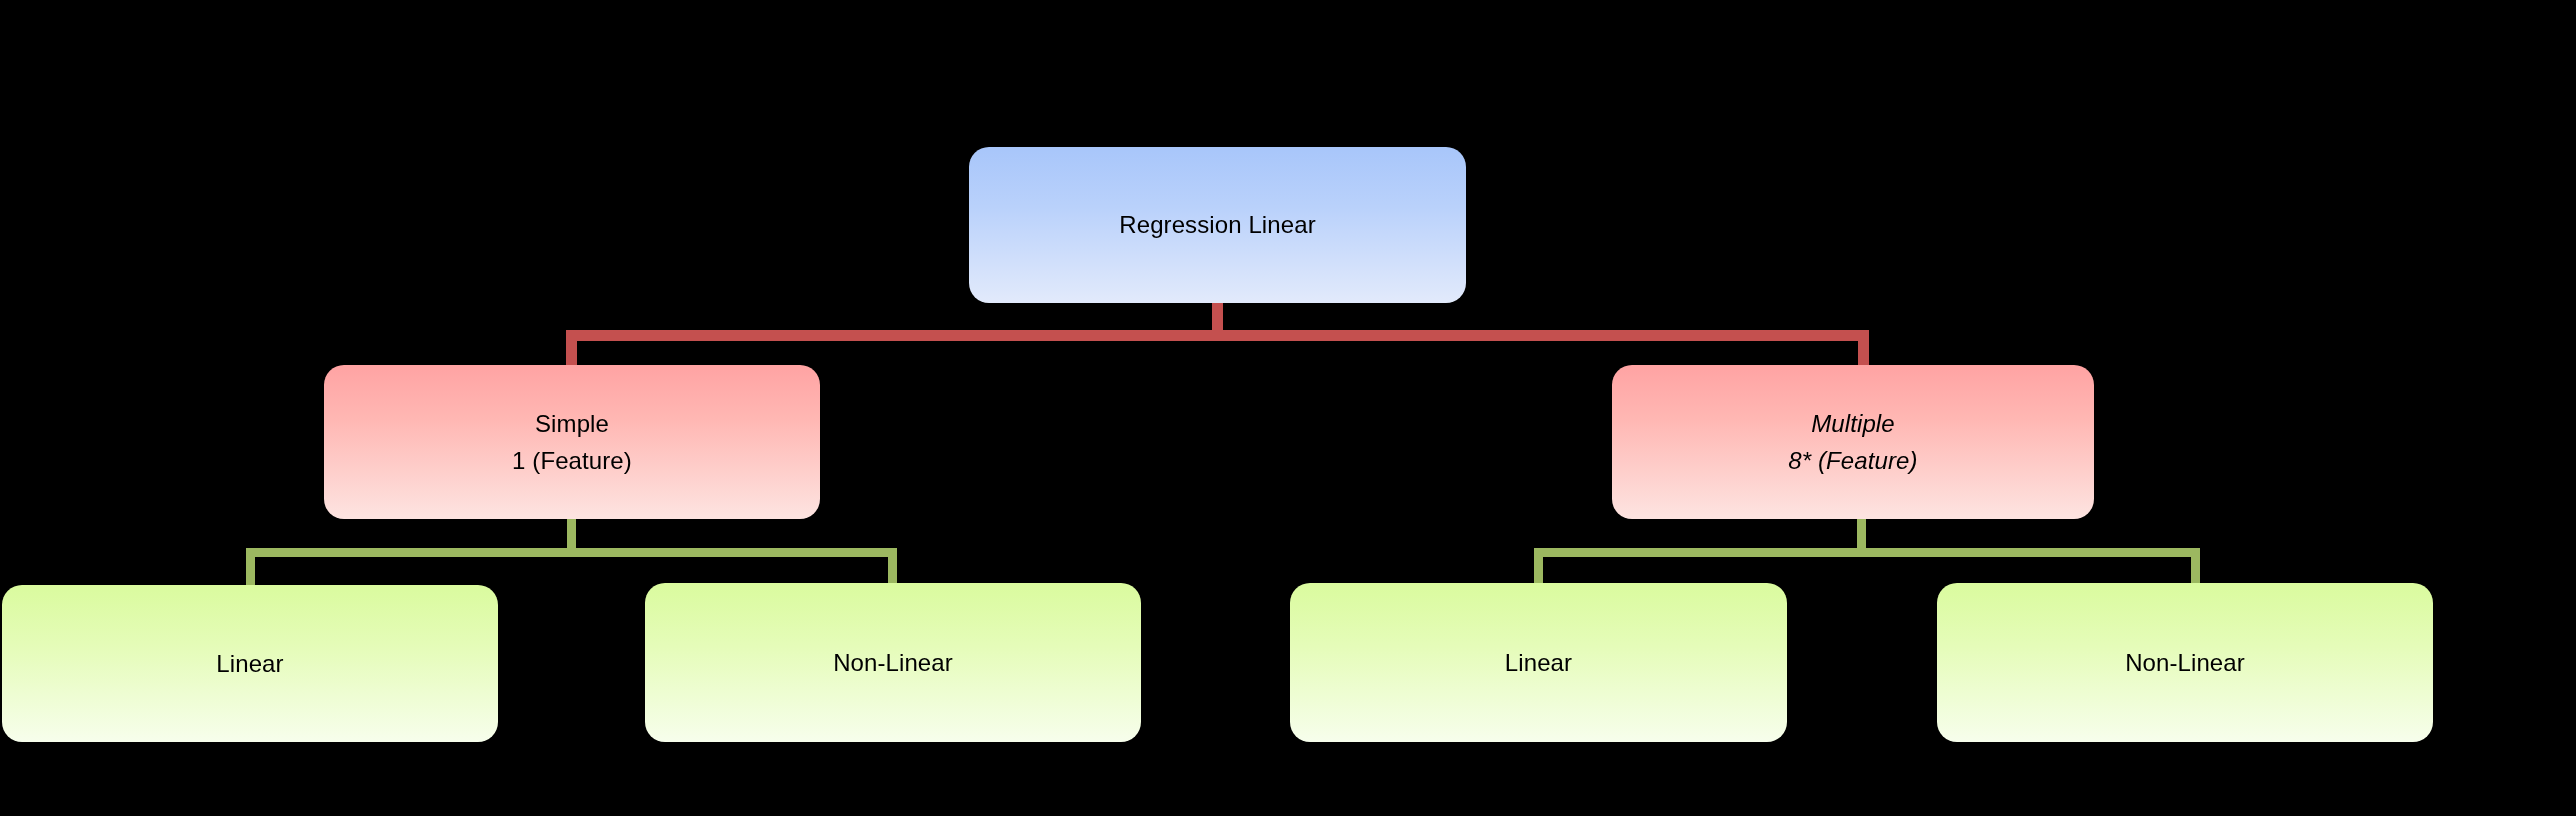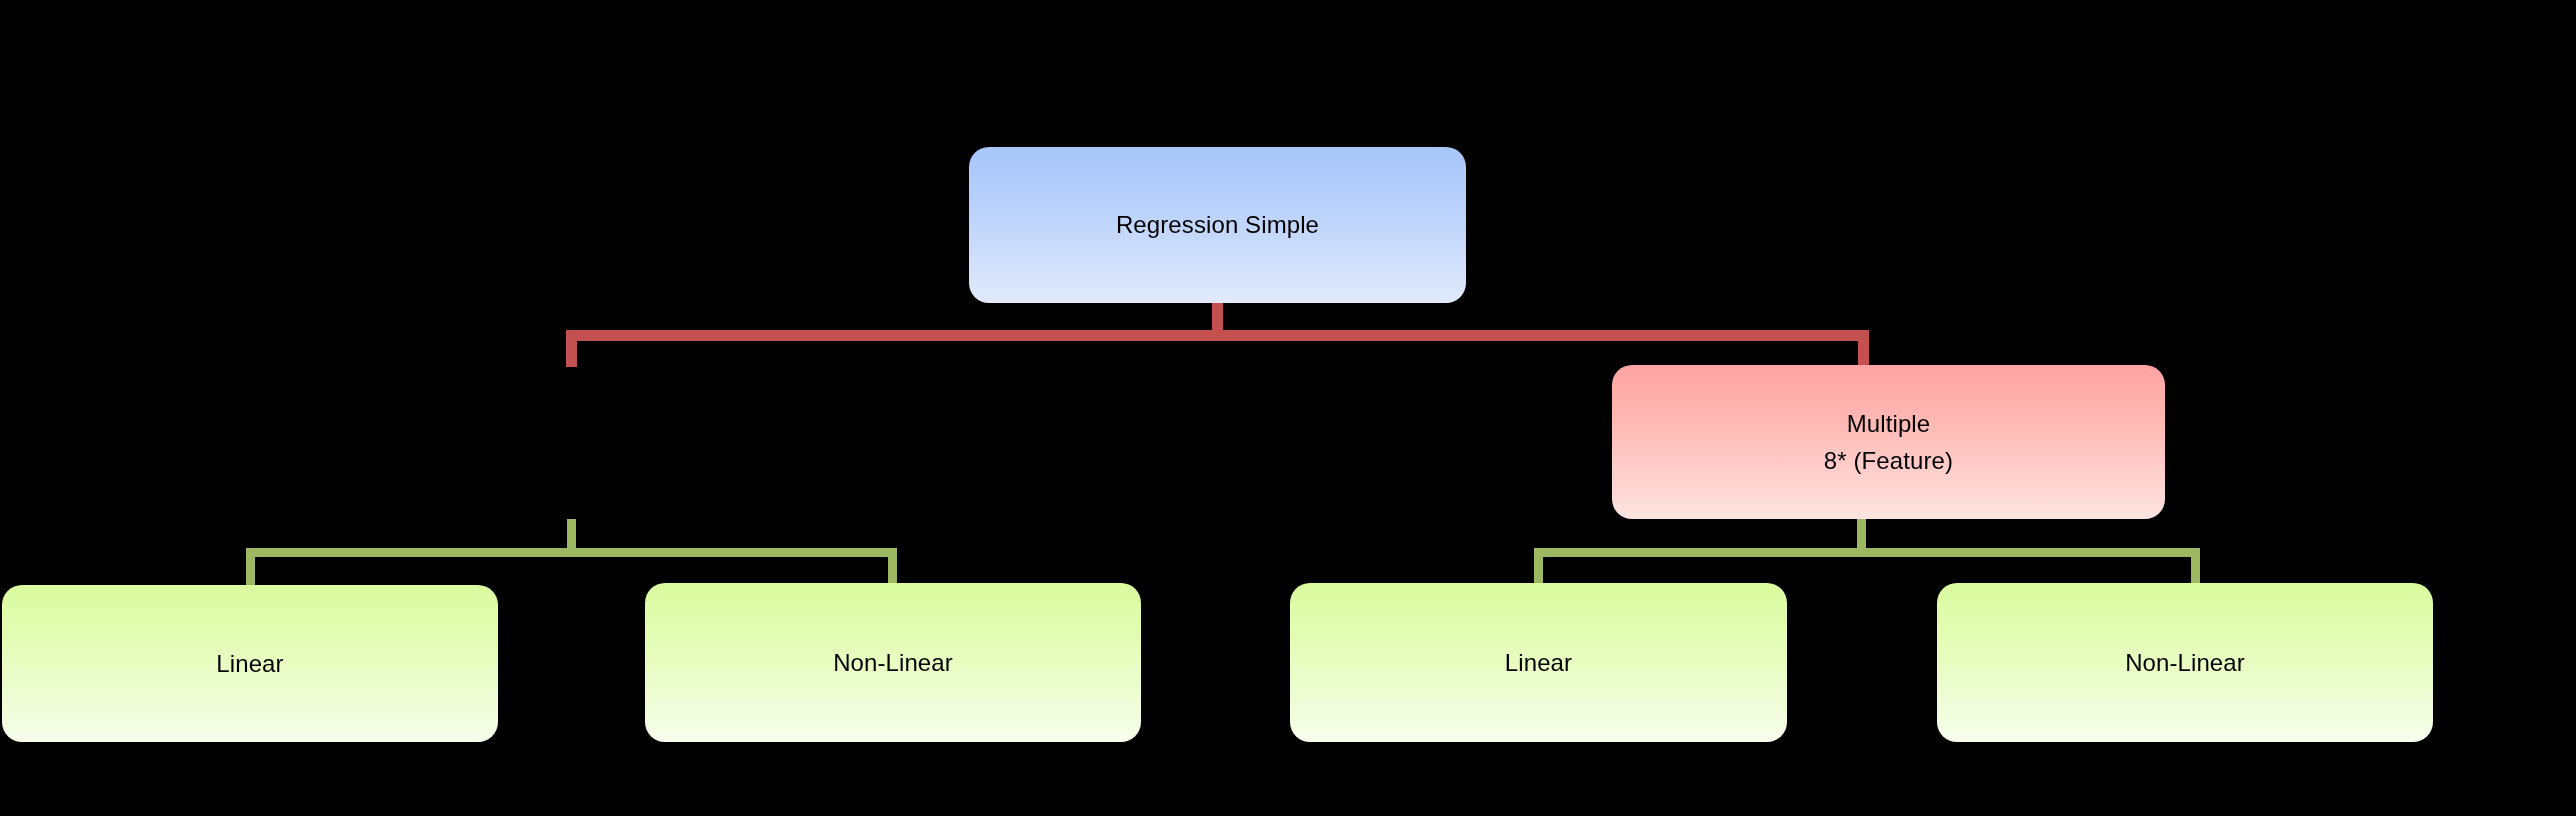--- a/index.html
+++ b/index.html
@@ -91,25 +91,29 @@
 
   <div class="connector conn-green" style="left:1857px; top:519px; width:9.2px; height:32px;"></div>
 
   <div class="connector conn-green" style="left:1534px; top:548px; width:666px; height:9.2px;"></div>
 
   <div class="connector conn-green" style="left:1534px; top:548px; width:9.2px; height:40px;"></div>
 
   <div class="connector conn-green" style="left:2191px; top:548px; width:9.2px; height:40px;"></div>
 
   <div class="node node-root" style="left:969px; top:147px; width:497px; height:156px;">
-    <span class="node-label">Regression Simple</span>
+    <span class="node-label">Regression Linear</span>
   </div>
 
+  <div class="node node-level2" style="left:324px; top:365px; width:496px; height:154px;">
+    <span class="node-label">Simple</span>
+    <span class="node-sublabel">1 (Feature)</span>
+  </div>
 
-  <div class="node node-level2" style="left:1612px; top:365px; width:553px; height:154px;">
+  <div class="node node-level2" style="left:1612px; top:365px; width:482px; height:154px;font-style:italic;">
     <span class="node-label">Multiple</span>
     <span class="node-sublabel">8* (Feature)</span>
   </div>
 
   <div class="node node-level3" style="left:2px; top:585px; width:496px; height:157px;">
     <span class="node-label">Linear</span>
   </div>
 
   <div class="node node-level3" style="left:645px; top:583px; width:496px; height:159px;">
     <span class="node-label">Non-Linear</span>

